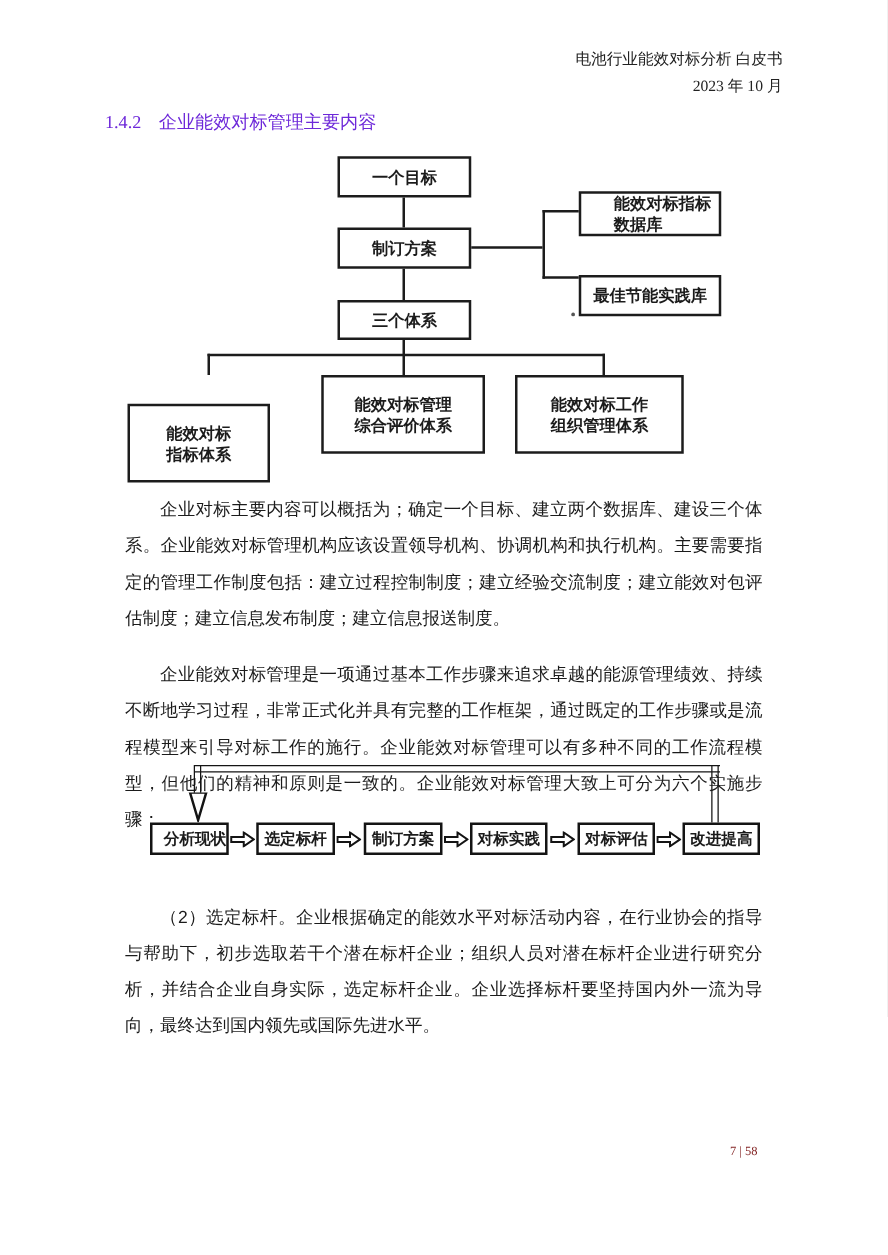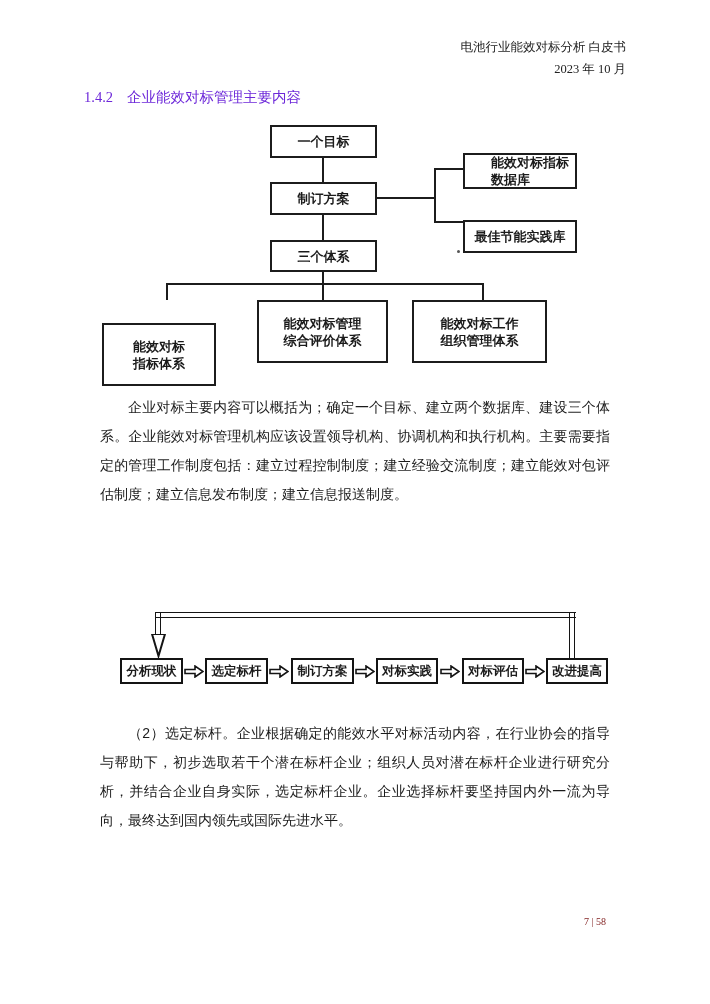--- a/index.html
+++ b/index.html
@@ -38,21 +38,21 @@
   .d1-sys2{left:257px;top:300px;width:131px;height:63px;}
   .d1-sys3{left:412px;top:300px;width:135px;height:63px;}
 
   .cline{position:absolute;background:#1c1c1c;}
   .dot{position:absolute;left:457px;top:250px;width:3px;height:3px;border-radius:50%;background:#555;}
 
   
   .fbox{position:absolute;box-sizing:border-box;border:2px solid #141414;background:#fff;
         display:flex;align-items:center;justify-content:center;font-weight:bold;font-size:12.5px;
         top:658px;height:26px;}
-  .f1{left:120px;width:63px;} .f2{left:205px;width:63px;} .f3{left:291px;width:63px;}
+  .f1{left:120px;width:63px;justify-content:flex-end;} .f2{left:205px;width:63px;} .f3{left:291px;width:63px;}
   .f4{left:376px;width:62px;} .f5{left:462px;width:62px;} .f6{left:546px;width:62px;}
   .farrow{position:absolute;top:665px;width:20px;height:13px;}
   .fa1{left:184px;} .fa2{left:269px;} .fa3{left:355px;} .fa4{left:440px;} .fa5{left:525px;}
 
   .dline-h{position:absolute;box-sizing:border-box;height:6px;
            border-top:1.6px solid #141414;border-bottom:1.6px solid #141414;}
   .dline-v{position:absolute;box-sizing:border-box;width:6px;
            border-left:1.6px solid #141414;border-right:1.6px solid #141414;}
   .loop-top{left:156px;top:612px;width:420px;}
   .loop-left{left:155px;top:612px;height:26px;}
@@ -111,20 +111,21 @@
     <div class="cline" style="left:434px;top:221px;width:29px;height:2px;"></div>
     <div class="cline" style="left:322px;top:272px;width:2px;height:28px;"></div>
     <div class="cline" style="left:166px;top:283px;width:318px;height:2px;"></div>
     <div class="cline" style="left:166px;top:283px;width:2px;height:17px;"></div>
     <div class="cline" style="left:482px;top:283px;width:2px;height:17px;"></div>
     <div class="dot"></div>
   </div>
 
   <div class="textblock tb1">
     <p>企业对标主要内容可以概括为；确定一个目标、建立两个数据库、建设三个体系。企业能效对标管理机构应该设置领导机构、协调机构和执行机构。主要需要指定的管理工作制度包括：建立过程控制制度；建立经验交流制度；建立能效对包评估制度；建立信息发布制度；建立信息报送制度。</p>
+    <p>企业能效对标管理是一项通过基本工作步骤来追求卓越的能源管理绩效、持续不断地学习过程，非常正式化并具有完整的工作框架，通过既定的工作步骤或是流程模型来引导对标工作的施行。企业能效对标管理可以有多种不同的工作流程模型，但他们的精神和原则是一致的。企业能效对标管理大致上可分为六个实施步骤：</p>
   </div>
 
   <div>
     <div class="dline-h loop-top"></div>
     <div class="dline-v loop-left"></div>
     <div class="dline-v loop-right"></div>
     <svg class="loop-head" viewBox="0 0 17 24">
       <polygon points="2,0 8.5,22 15,0" fill="#ffffff" stroke="#141414" stroke-width="2"></polygon>
     </svg>
 

